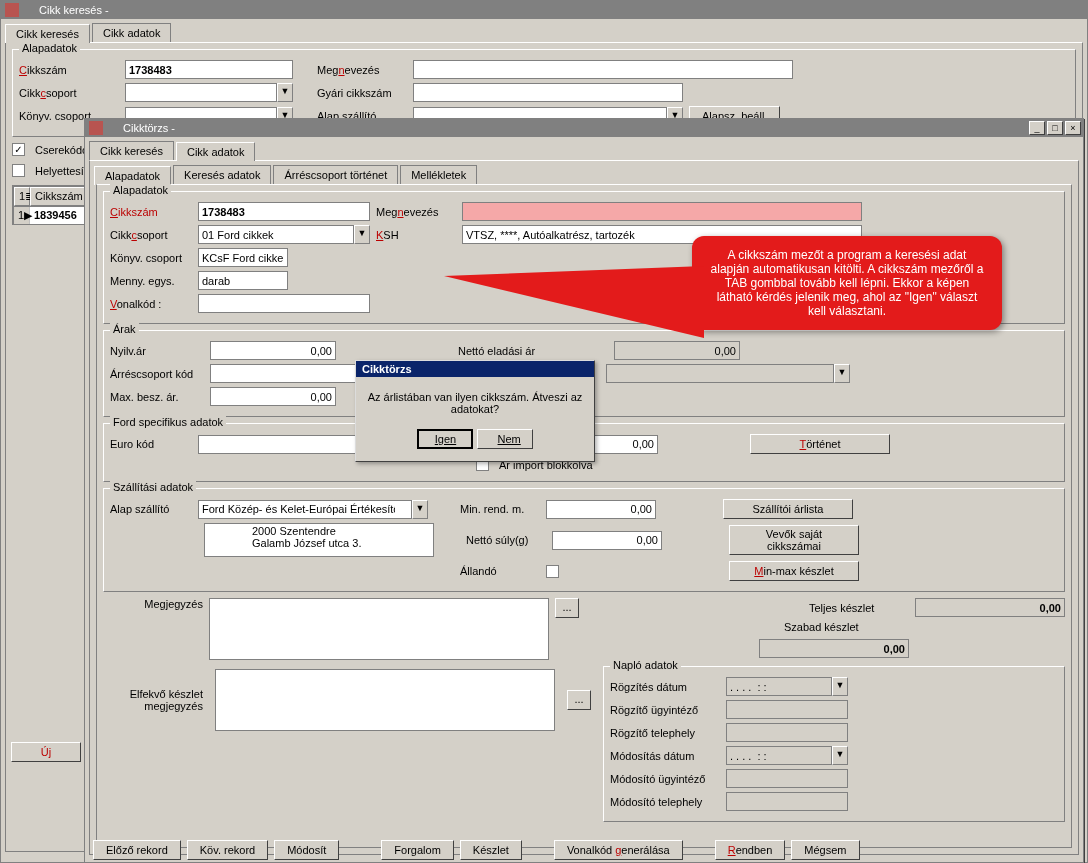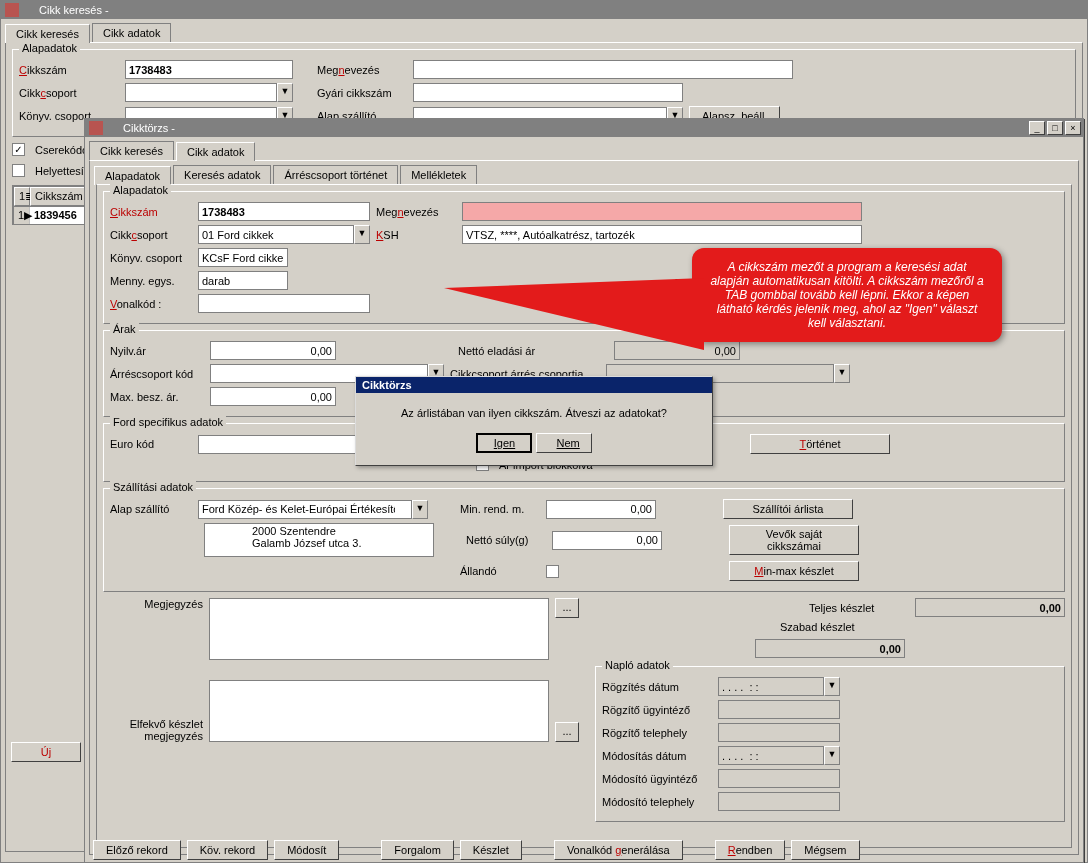--- a/index.html
+++ b/index.html
@@ -440,21 +440,21 @@
         </div>
       </div>
 
       <div style="display:flex;gap:12px;">
         <div style="flex:0 0 480px;">
           <div class="row" style="align-items:flex-start;">
             <span class="label" style="width:100px;text-align:right">Megjegyzés</span>
             <textarea style="width: 340px; height: 62px;"></textarea>
             <div class="small-btn">...</div>
           </div>
-          <div class="row" style="align-items:flex-end;margin-top:20px;">
+          <div class="row" style="align-items:center;margin-top:9px;gap:12px;">
             <span class="label" style="width:100px;text-align:right">Elfekvő készlet megjegyzés</span>
             <textarea style="width: 340px; height: 62px;"></textarea>
             <div class="small-btn">...</div>
           </div>
         </div>
         <div style="flex:1;">
           <div class="row" style="justify-content:flex-end;">
             <span class="label" style="width:100px">Teljes készlet</span>
             <input type="text" class="right bold readonly" style="width: 150px;" value="0,00">
           </div>
@@ -509,25 +509,25 @@
     <button class="btn">Forgalom</button>
     <button class="btn">Készlet</button>
     <span style="width:20px"></span>
     <button class="btn">Vonalkód <span class="hot">g</span>enerálása</button>
     <span style="width:20px"></span>
     <button class="btn"><span class="hot">R</span>endben</button>
     <button class="btn">Mégsem</button>
   </div>
 </div>
 
-<div class="dialog" style="left:355px;top:376px;width:358px;">
+<div class="dialog" style="left:355px;top:360px;width:240px;">
   <div class="dialog-title">Cikktörzs</div>
   <div style="padding:14px 10px;text-align:center;">Az árlistában van ilyen cikkszám. Átveszi az adatokat?</div>
   <div style="padding:0 10px 12px 10px;text-align:center;">
     <button class="btn" style="width:56px;border:2px solid #000;"><u>Igen</u></button>
     <button class="btn" style="width:56px;padding-left:20px;"><u>Nem</u></button>
   </div>
 </div>
 
-<div class="callout" style="left:692px;top:248px;font-style:italic;">
+<div class="callout" style="left:692px;top:236px;">
   <div class="callout-tail"></div>
   <span>A cikkszám mezőt a program a keresési adat alapján automatikusan kitölti. A cikkszám mezőről a TAB gombbal tovább kell lépni. Ekkor a képen látható kérdés jelenik meg, ahol az "Igen" választ kell választani.</span>
 </div>
 
 </body></html>

